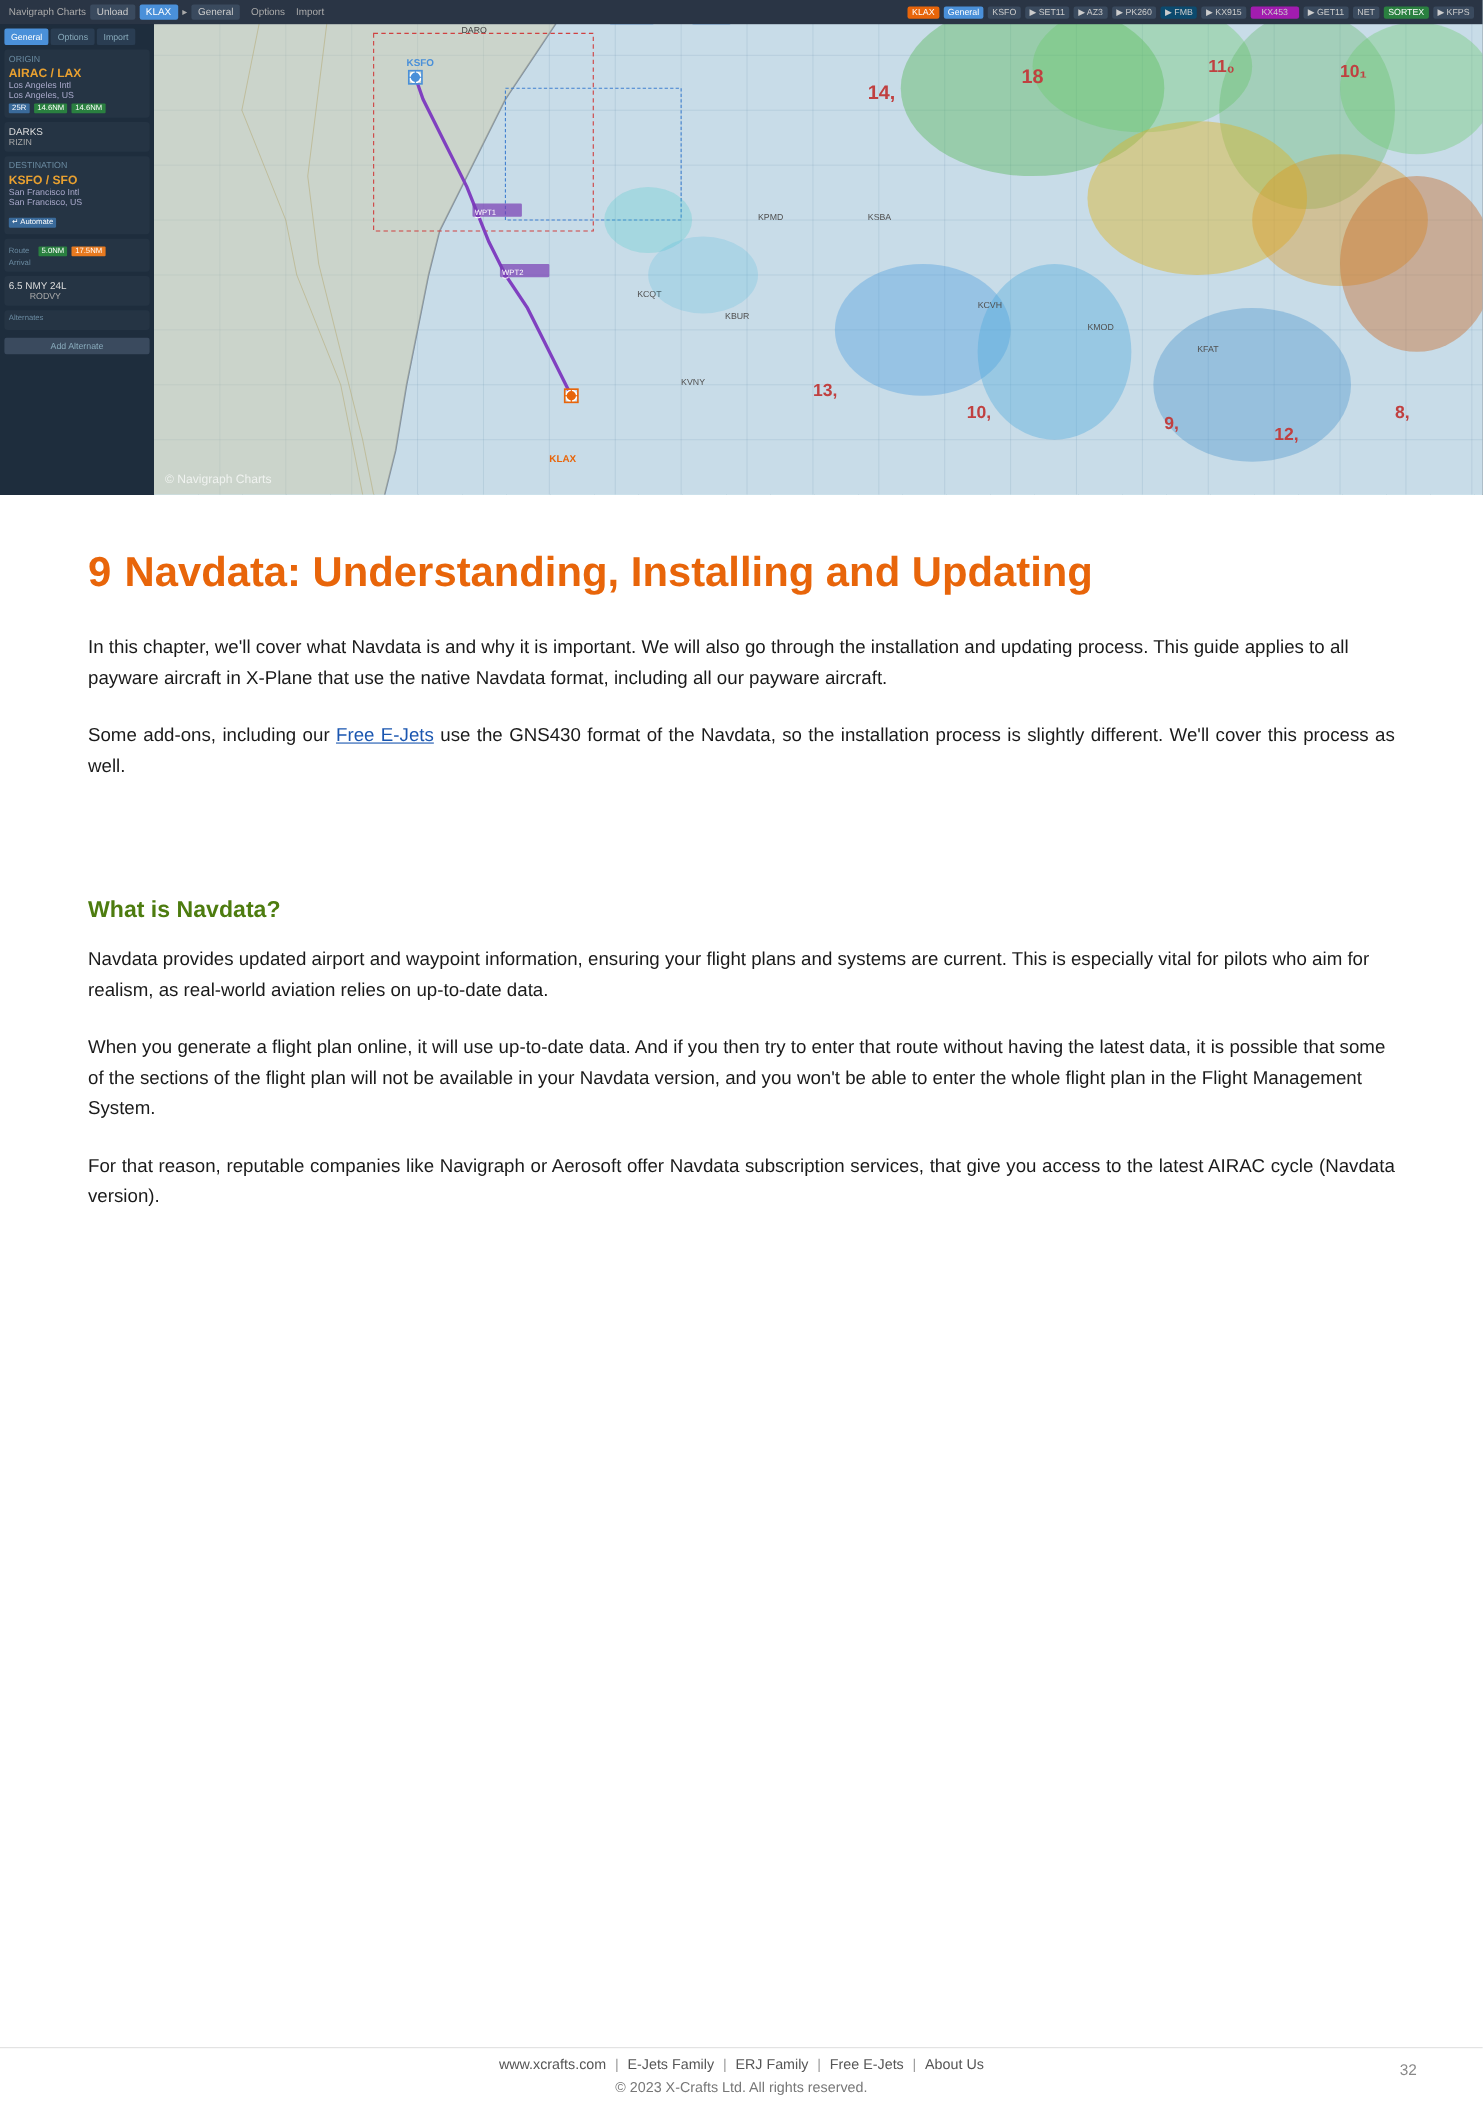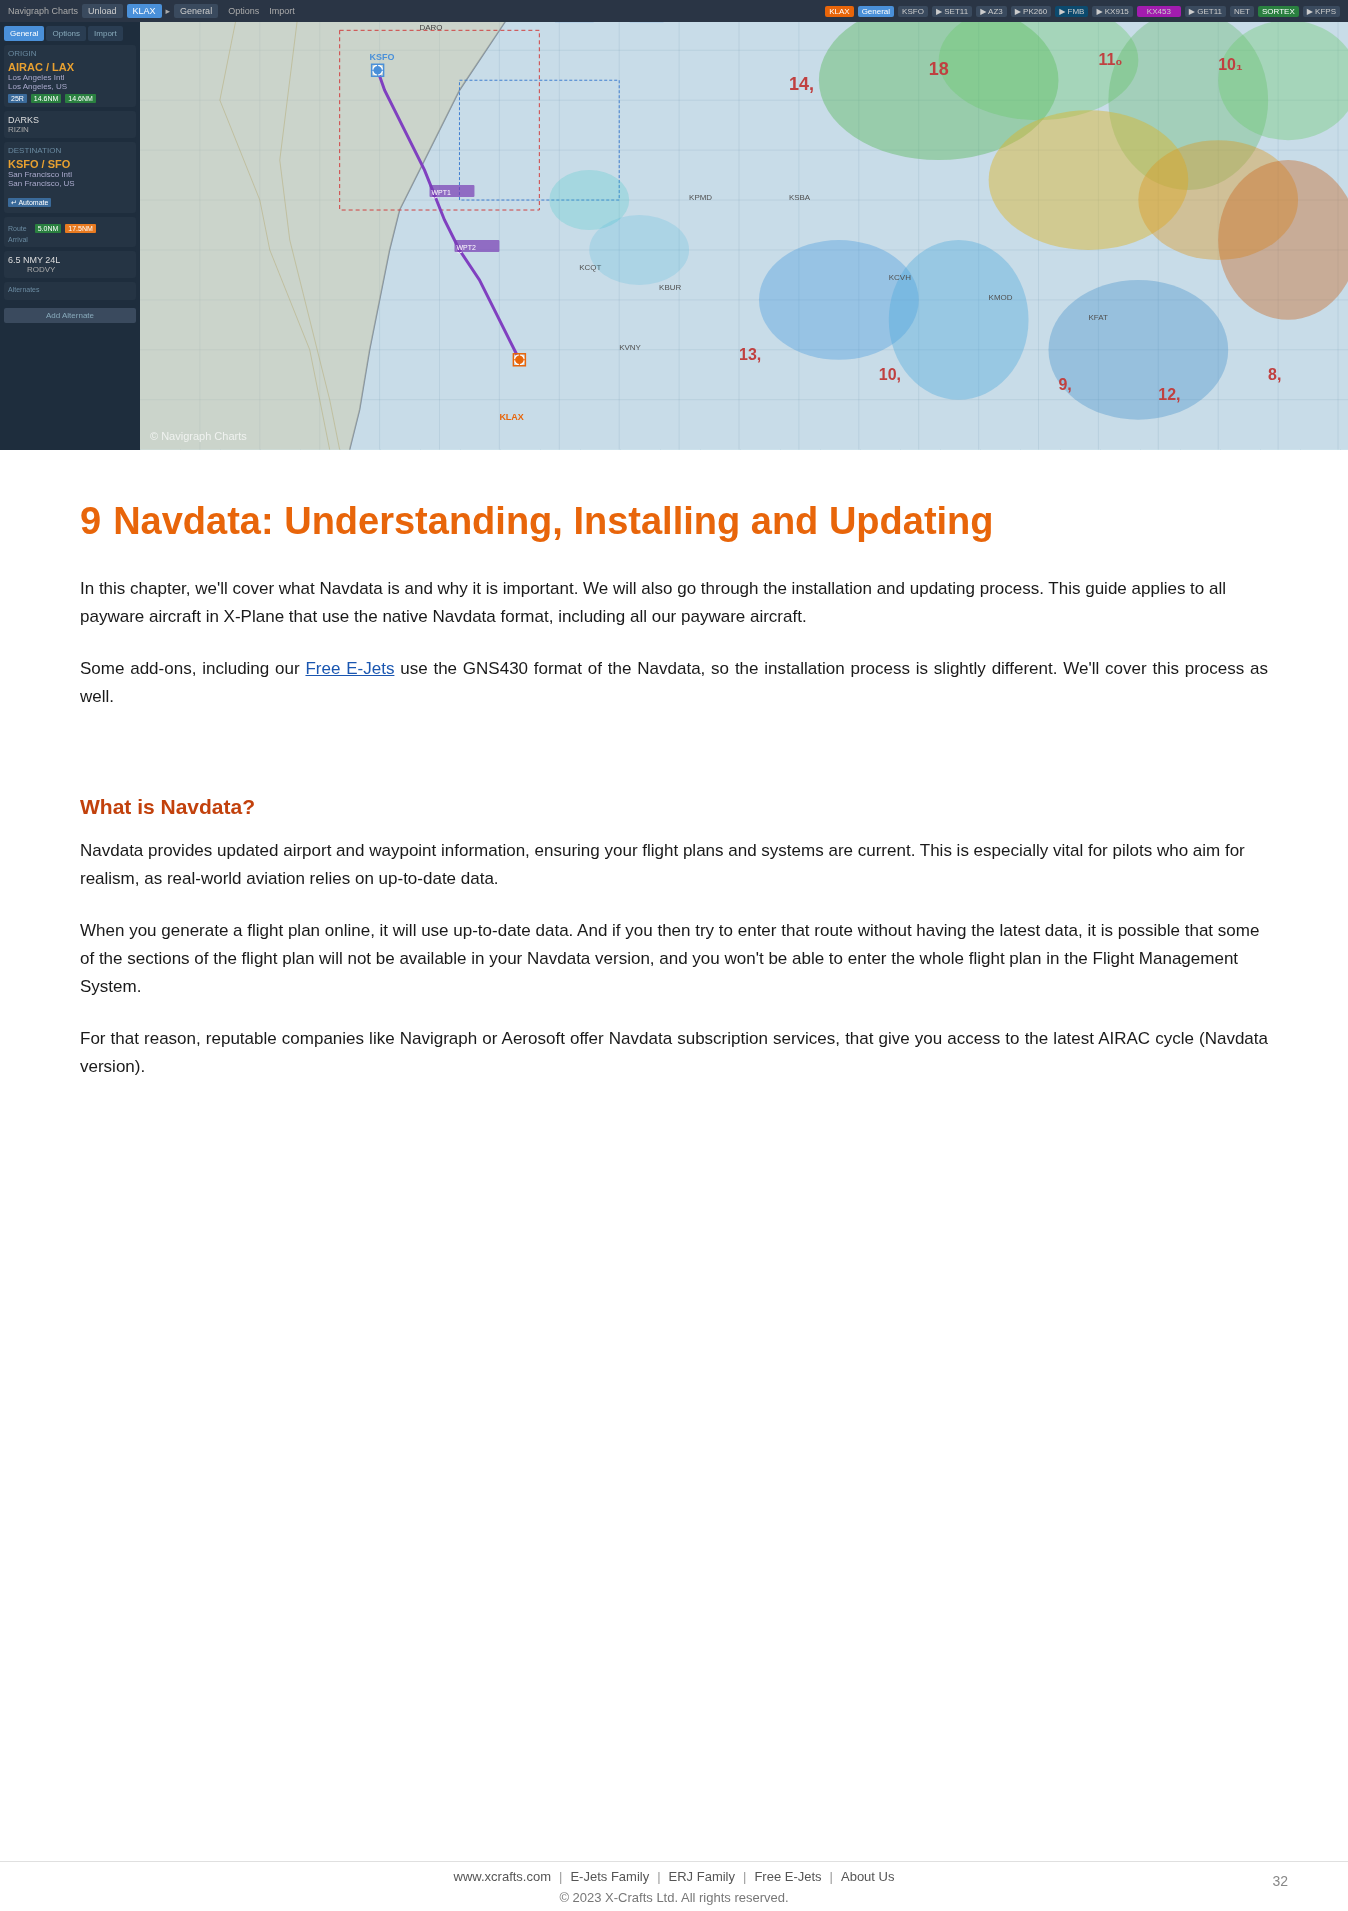--- a/index.html
+++ b/index.html
@@ -209,23 +209,24 @@
 
     
     .section-divider {
       height: 60px;
     }
 
     
     .section-heading {
       font-size: 21px;
       font-weight: bold;
-      color: #c2410c;
+      color: #4d7c0f;
       font-family: Arial, sans-serif;
       margin-bottom: 18px;
+      margin-top: 21px;
     }
 
     
     .page-footer {
       position: absolute;
       bottom: 0;
       left: 0;
       right: 0;
       height: 50px;
       display: flex;

